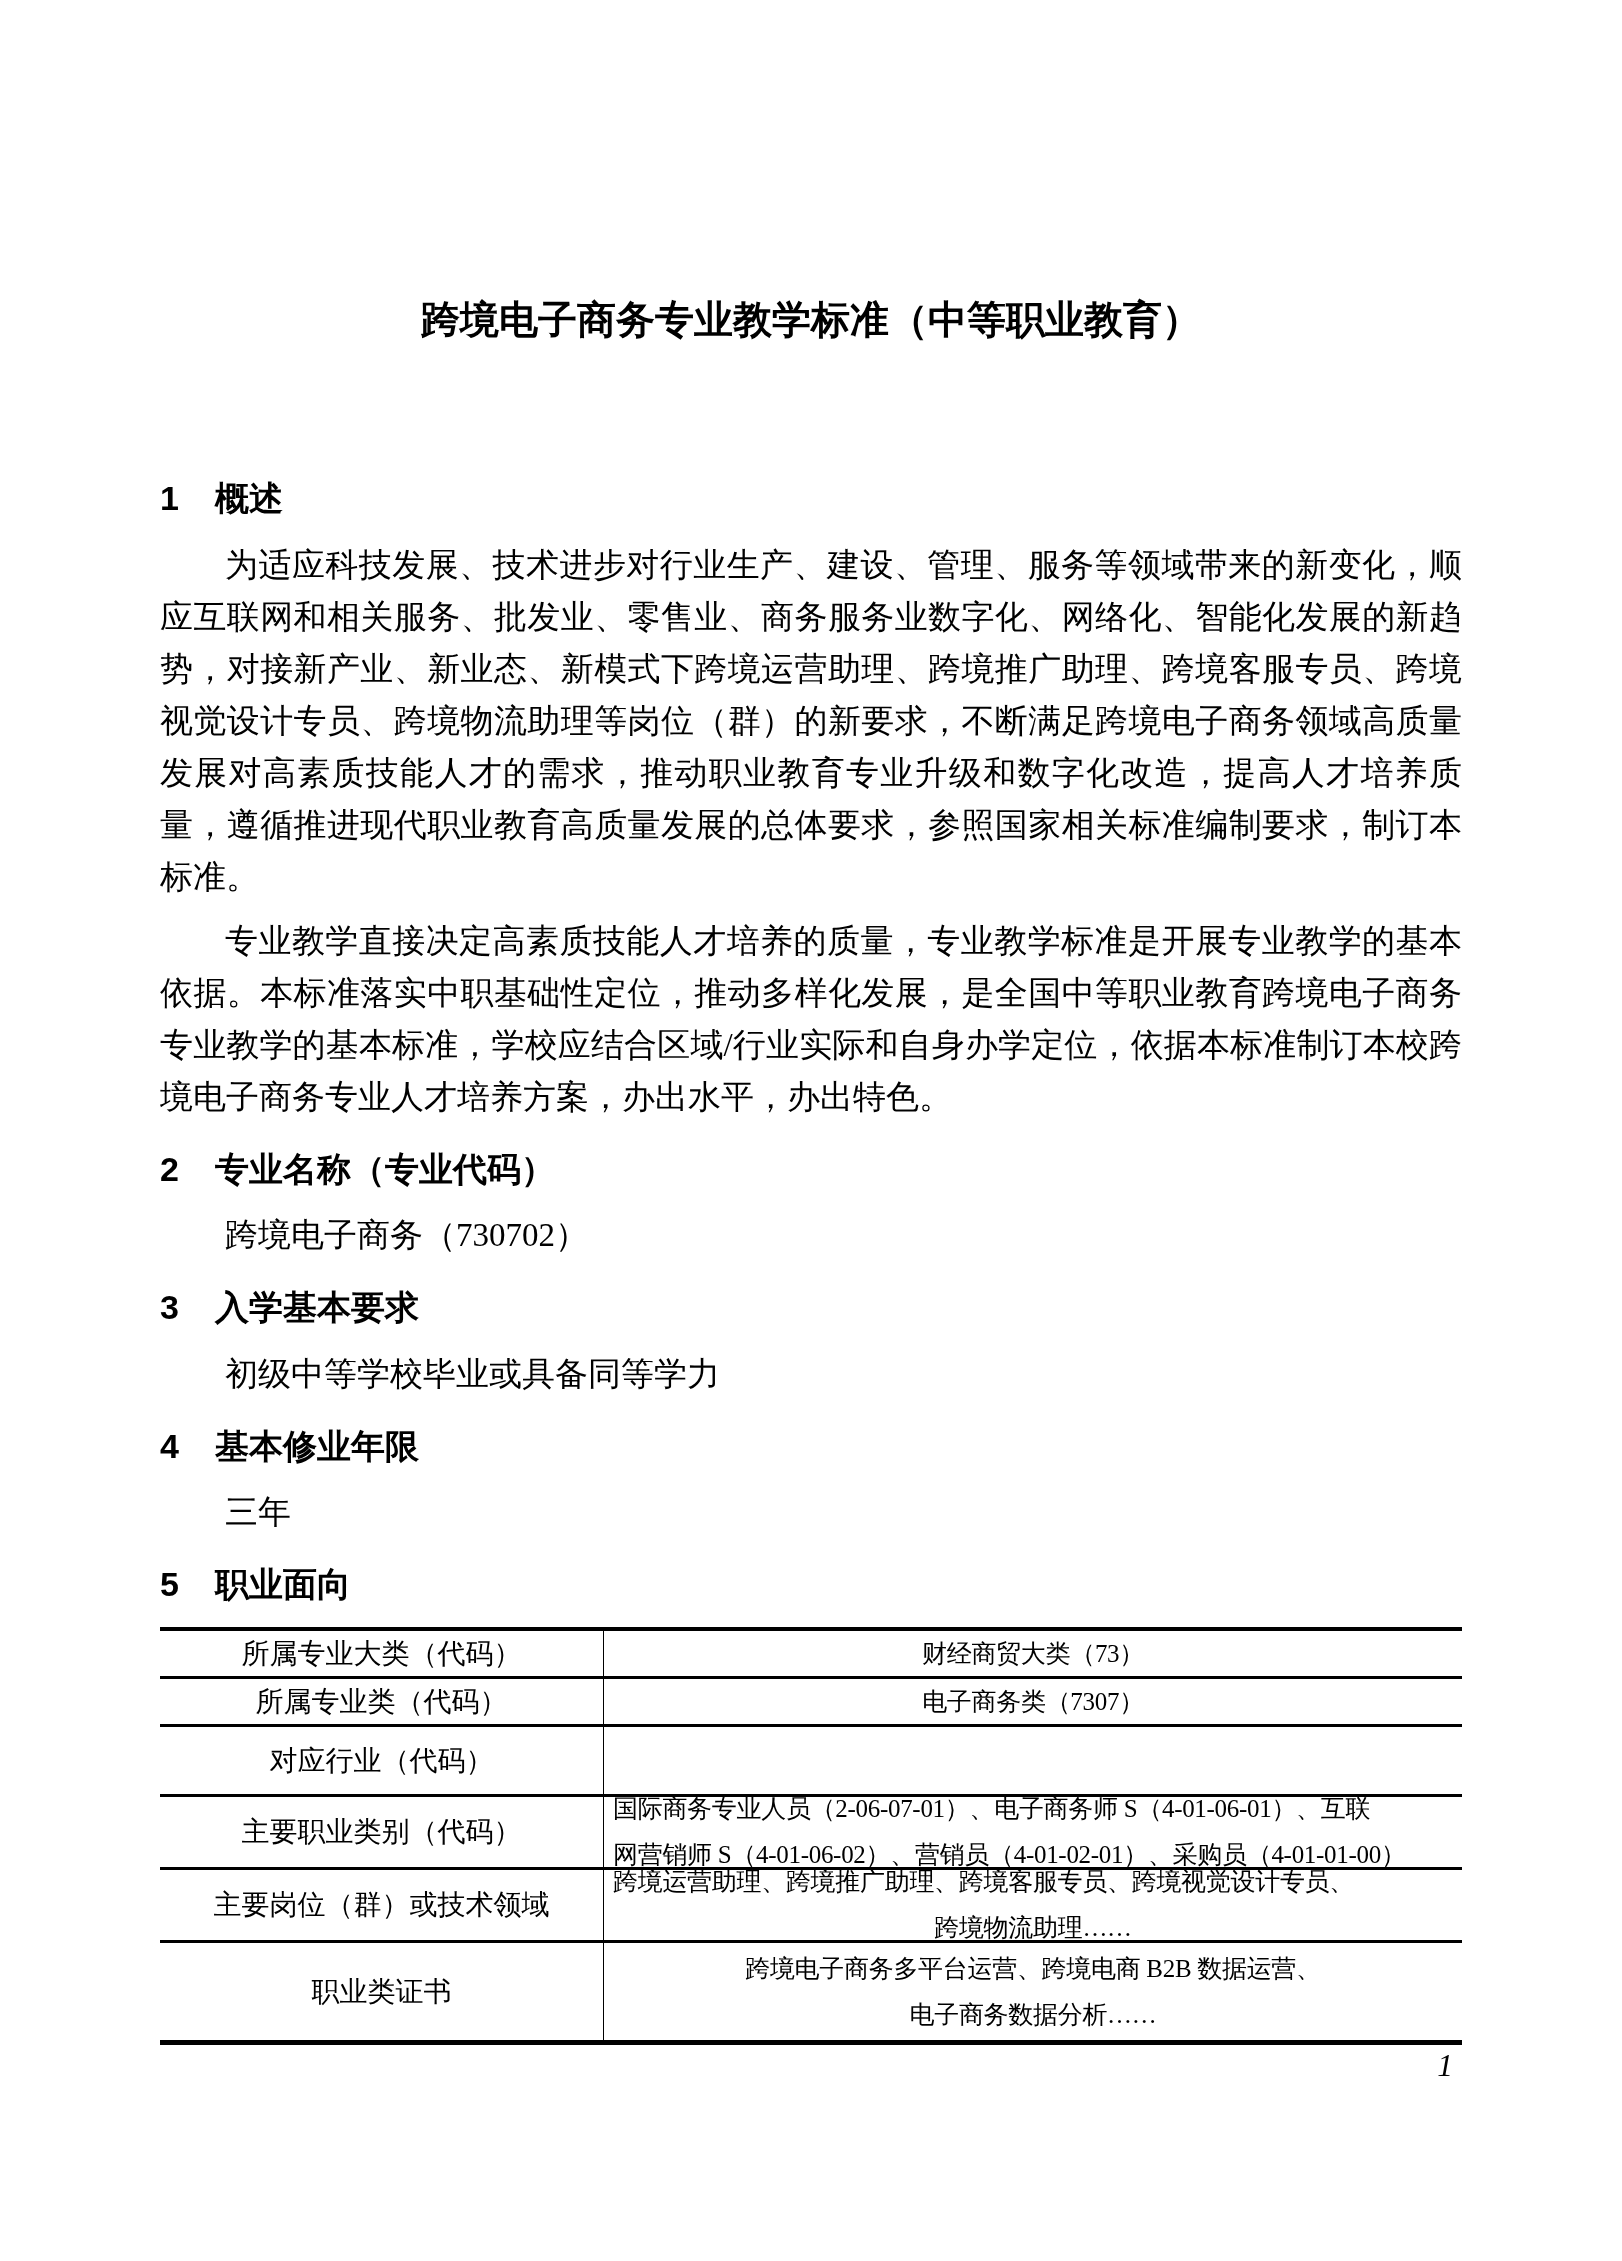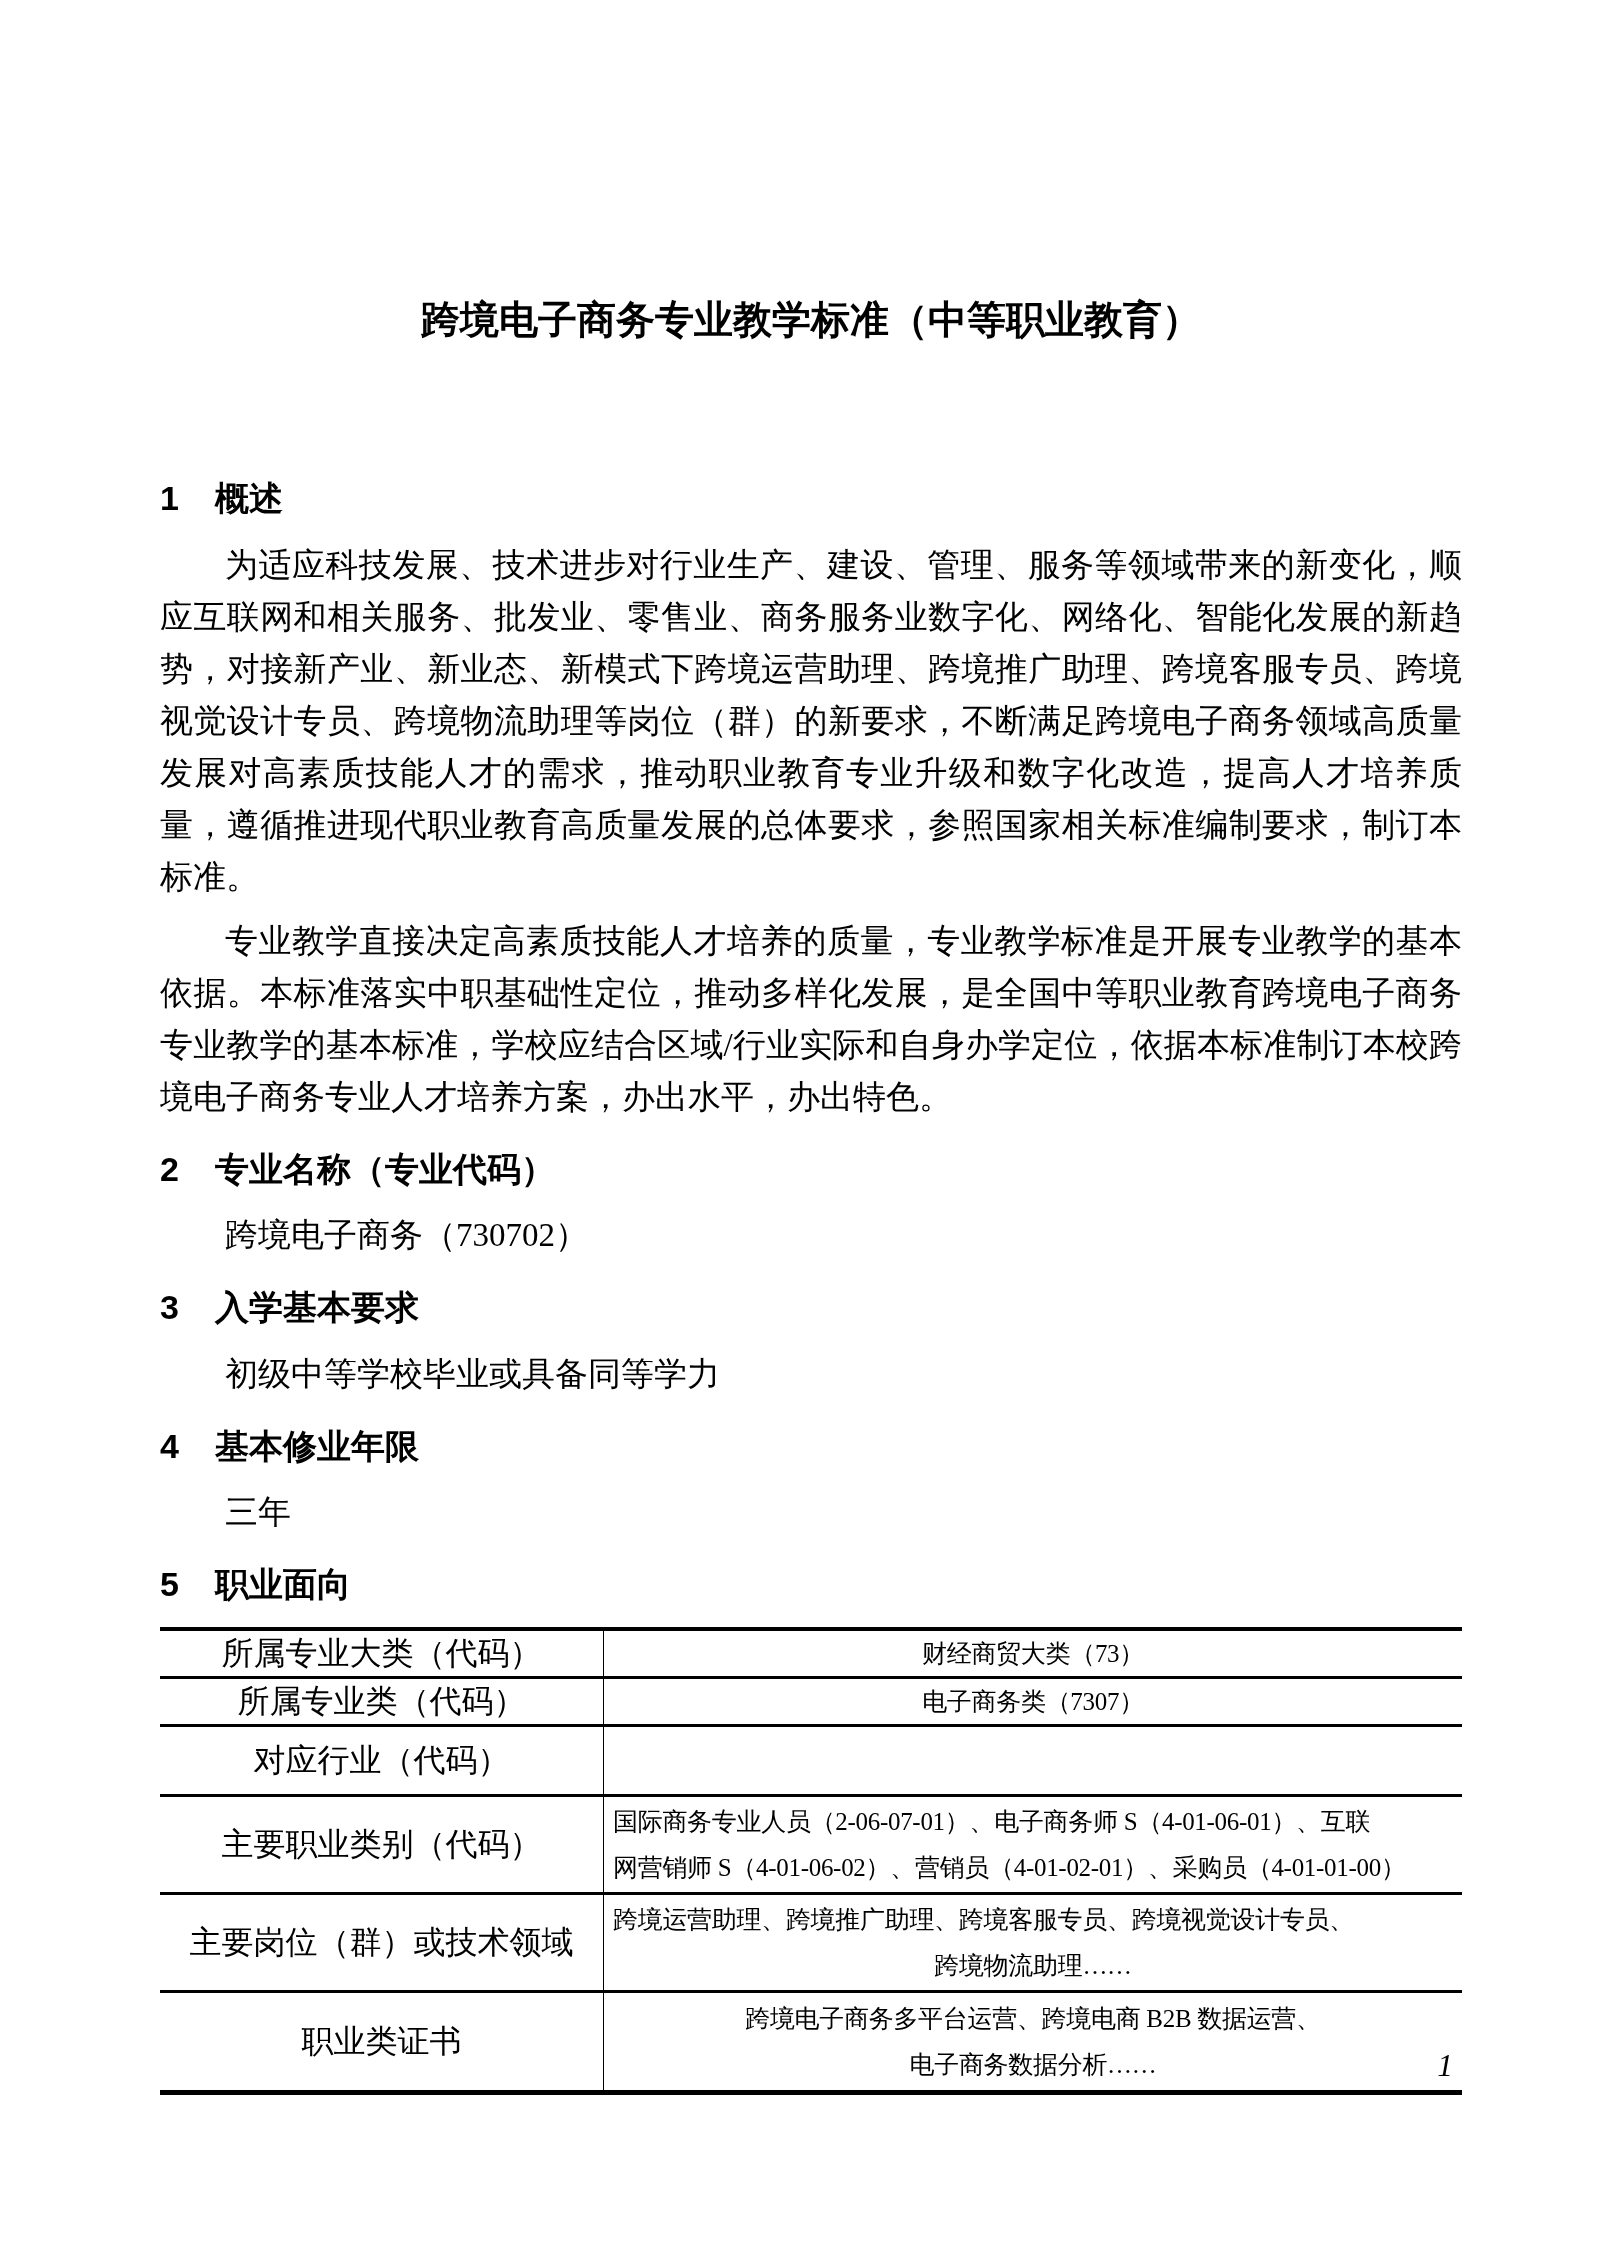--- a/index.html
+++ b/index.html
@@ -58,32 +58,32 @@
     border-bottom: 5px solid #000;
   }
   .trow {
     display: flex;
     box-sizing: border-box;
     border-bottom: 3.4px solid #000;
   }
   .trow.last { border-bottom: none; }
   .h1line { height: 48px; }
   .h1line-b { height: 70px; }
-  .h2line { height: 98px; }
+  .h2line { height: 73px; }
   .h2line-b { height: 97px; }
 
   .tlabel {
     flex: 0 0 444px;
     width: 444px;
     box-sizing: border-box;
     border-right: 1.7px solid #000;
     display: flex;
     align-items: center;
     justify-content: center;
-    font-size: 32px;
+    font-size: 28px;
     text-align: center;
   }
   .tvalue {
     flex: 1;
     display: flex;
     flex-direction: column;
     justify-content: center;
     padding: 0 9px;
     font-size: 25px;
     overflow: hidden;

